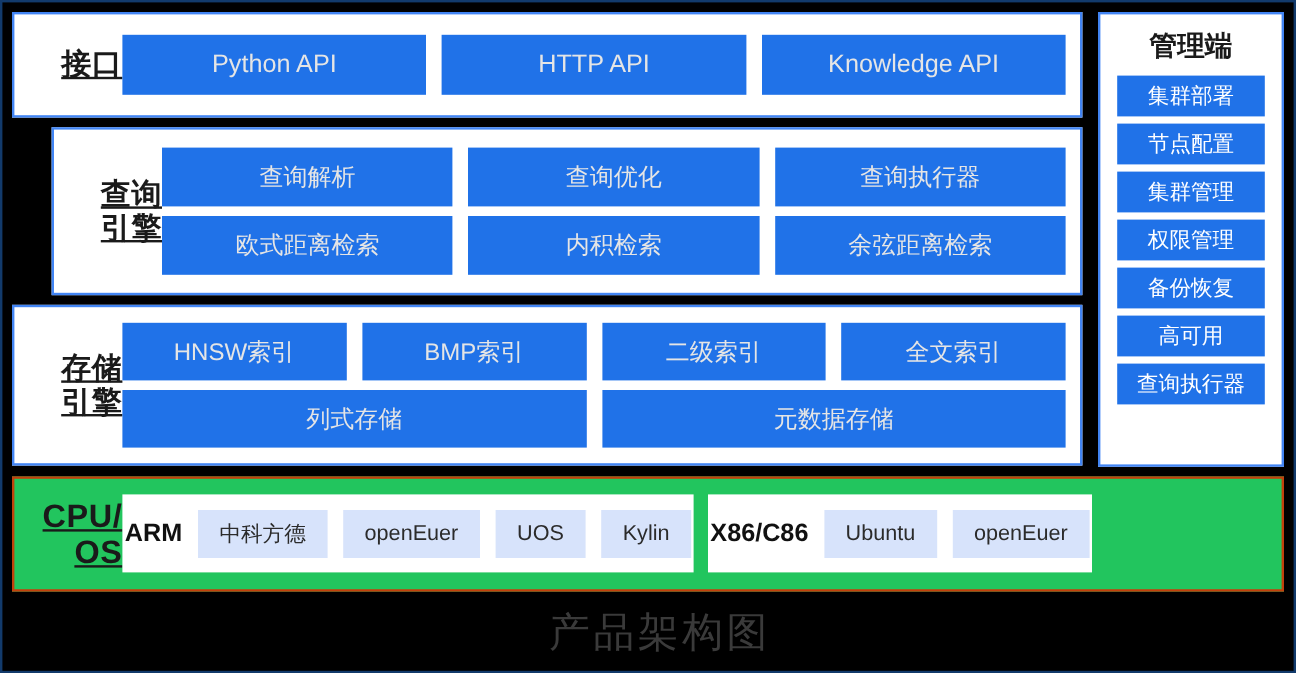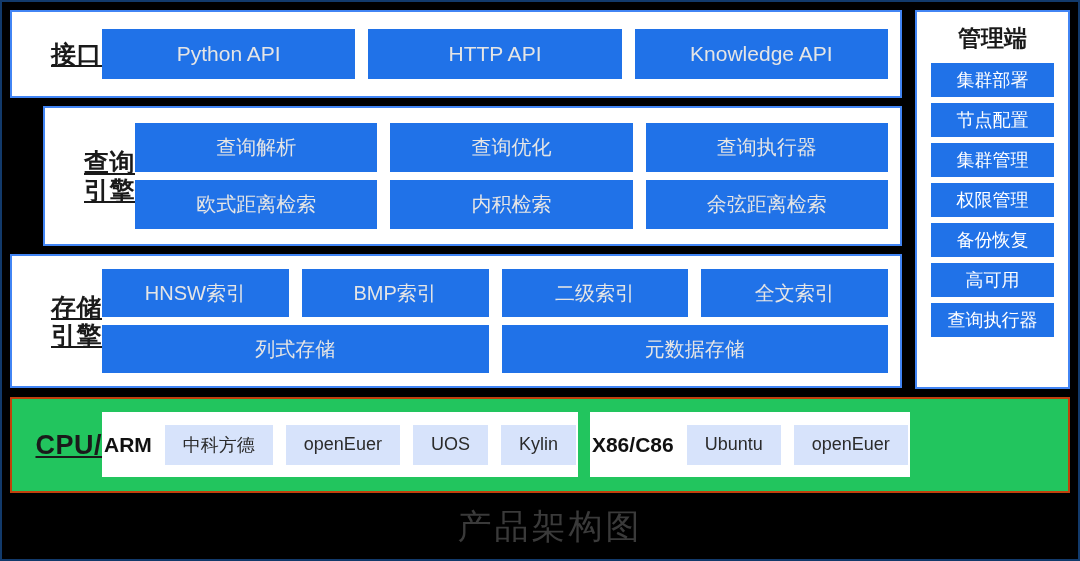--- a/index.html
+++ b/index.html
@@ -268,20 +268,21 @@
         <div class="admin-item">备份恢复</div>
         <div class="admin-item">高可用</div>
         <div class="admin-item">查询执行器</div>
       </div>
 
     </div>
 
     <div class="card-cpu">
       <div class="row-label">
         <div>CPU/</div>
+        <div>OS</div>
       </div>
       <div class="cpu-body">
 
         <div class="cpu-group arm">
           <div class="cpu-arch">ARM</div>
           <div class="cpu-chip">中科方德</div>
           <div class="cpu-chip">openEuer</div>
           <div class="cpu-chip">UOS</div>
           <div class="cpu-chip">Kylin</div>
         </div>

